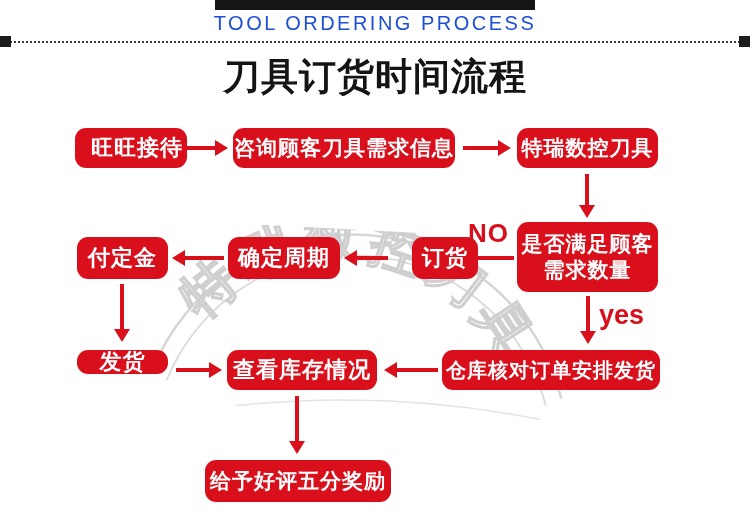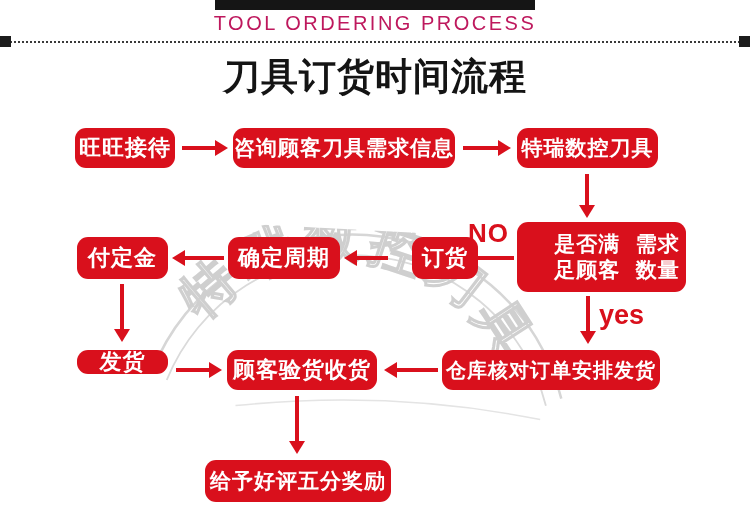--- a/index.html
+++ b/index.html
@@ -5,42 +5,42 @@
   html,body{margin:0;padding:0;}
   body{
     width:750px;height:522px;position:relative;background:#ffffff;
     font-family:"Liberation Sans","DejaVu Sans",sans-serif;
     overflow:hidden;
   }
   
   .top-bar{position:absolute;left:215px;top:0;width:320px;height:10px;background:#151515;}
   .eyebrow{
     position:absolute;left:0;top:12px;width:750px;text-align:center;
-    font-size:20px;letter-spacing:2.5px;color:#be185d;font-weight:normal;
+    font-size:20px;letter-spacing:2.5px;color:#1d4ed8;font-weight:normal;
   }
   .rule{position:absolute;left:10px;right:10px;top:41px;border-top:2px dotted #3a3a3a;}
   .rule-sq{position:absolute;top:36px;width:11px;height:11px;background:#1c1c1c;}
   .rule-sq.left{left:0;}
   .rule-sq.right{right:0;}
   .page-title{
     position:absolute;left:0;top:52px;width:750px;text-align:center;
     font-size:37px;font-weight:bold;color:#141414;letter-spacing:1px;
   }
   
   .watermark{position:absolute;left:140px;top:230px;z-index:0;transform:rotate(3deg);}
   
   .node{
     position:absolute;z-index:2;background:#d9101c;border-radius:11px;
     color:#ffffff;font-weight:bold;display:flex;align-items:center;justify-content:center;
     text-align:center;letter-spacing:1px;line-height:1.25;
   }
-  .n-reception{left:75px;top:128px;width:100px;height:40px;font-size:22px;}
+  .n-reception{left:75px;top:128px;width:100px;height:40px;font-size:22px;padding-left:12px;}
   .n-inquiry{left:233px;top:128px;width:222px;height:40px;font-size:21px;}
   .n-check-stock{left:517px;top:128px;width:141px;height:40px;font-size:21px;}
-  .n-meet-demand{left:517px;top:222px;width:141px;height:70px;font-size:21px;padding-left:28px;}
+  .n-meet-demand{left:517px;top:222px;width:141px;height:70px;font-size:21px;flex-direction:column;}
   .n-order{left:392px;top:237px;width:66px;height:42px;font-size:22px;margin-left:20px;}
   .n-confirm-cycle{left:228px;top:237px;width:112px;height:42px;font-size:22px;}
   .n-pay-deposit{left:77px;top:237px;width:91px;height:42px;font-size:22px;}
   .n-ship{left:77px;top:350px;width:91px;height:24px;font-size:22px;}
   .n-customer-inspect{left:227px;top:350px;width:150px;height:40px;font-size:22px;}
   .n-warehouse{left:442px;top:350px;width:218px;height:40px;font-size:20px;}
   .n-reward{left:205px;top:460px;width:186px;height:42px;font-size:21px;}
   
   .arrow{position:absolute;z-index:1;}
   .arrow .shaft{position:absolute;background:#d9101c;}
@@ -128,21 +128,21 @@
     <div class="shaft"></div>
     <div class="head"></div>
   </div>
 <div class="edge-label lbl-yes">yes</div>
 
 <div class="node n-ship">发货</div>
 <div class="arrow a-h a-right" style="left:176px;top:362px;width:46px;">
     <div class="shaft"></div>
     <div class="head"></div>
   </div>
-<div class="node n-customer-inspect">顾客验货收货</div>
+<div class="node n-customer-inspect">查看库存情况</div>
 <div class="arrow a-h a-left" style="left:384px;top:362px;width:54px;">
     <div class="shaft"></div>
     <div class="head"></div>
   </div>
 <div class="node n-warehouse">仓库核对订单安排发货</div>
 
 <div class="arrow a-v" style="left:289px;top:396px;height:58px;">
     <div class="shaft"></div>
     <div class="head"></div>
   </div>

